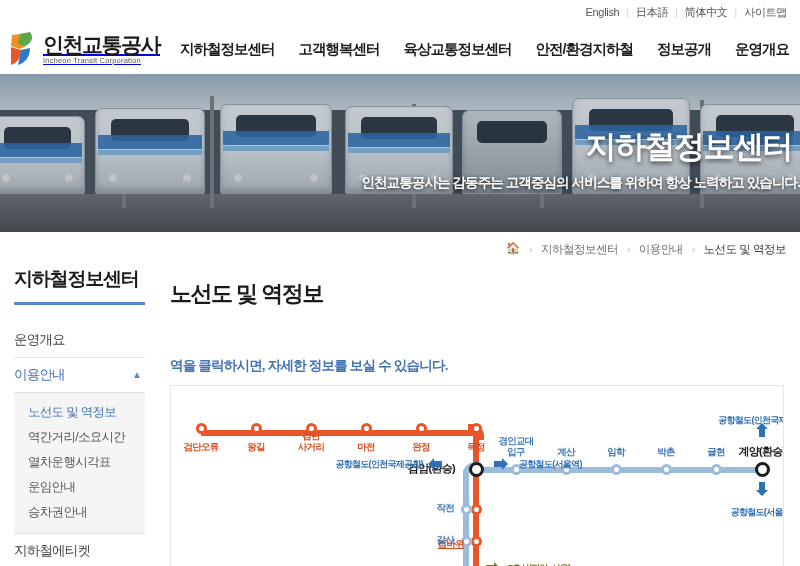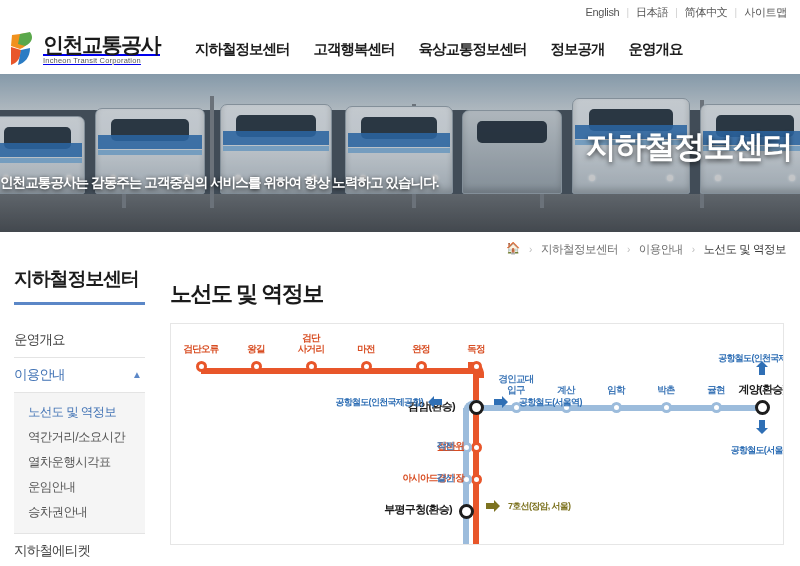--- a/index.html
+++ b/index.html
@@ -88,21 +88,21 @@
     position: absolute; bottom: 24px; width: 4px; background: #7d838a;
   }
   .hero-overlay { position: absolute; inset: 0; background: rgba(30,40,52,.18); }
   .hero-title {
     position: absolute; right: 8px; top: 52px;
     font-size: 31px; font-weight: bold; color: #ffffff; letter-spacing: -1.5px;
     text-shadow: 0 2px 5px rgba(0,0,0,.65);
     white-space: nowrap;
   }
   .hero-subwrap {
-    position: absolute; top: 99px; left: 0; width: 800px; text-align: left;
+    position: absolute; top: 99px; left: 0; width: 800px; text-align: right;
   }
   .hero-subwrap span {
     font-size: 13.5px; font-weight: bold; color: #fff; letter-spacing: -0.9px;
     text-shadow: 0 1px 4px rgba(0,0,0,.85); white-space: nowrap;
   }
 
   
   .crumb {
     position: absolute; top: 238px; right: 14px; height: 22px;
     display: flex; align-items: center; gap: 9px;
@@ -166,21 +166,21 @@
   }
   .stn.or { border: 3px solid #e8562a; }
   .stn.bl { border: 3px solid #9cbcdc; }
   .stn.tr {
     width: 15px; height: 15px; border: 3px solid #1d1d1d; background: #fff; z-index: 5;
   }
   .lbl {
     position: absolute; font-size: 9.5px; letter-spacing: -0.7px;
     white-space: nowrap; line-height: 1.12; z-index: 6;
   }
-  .lbl.or { color: #d84d22; font-weight: bold; }
+  .lbl.or { color: #d84d22; font-weight: bold; margin-top: 36px; }
   .lbl.bl { color: #3f78b8; font-weight: bold; }
   .lbl.tr { color: #1d1d1d; font-weight: bold; font-size: 11px; }
   .lbl.cn { text-align: center; transform: translateX(-50%); }
   .lbl.rt { text-align: center; transform: translateX(-100%); }
 
   .arrow { position: absolute; z-index: 6; }
   .arrow svg { display: block; }
   .lnk { position: absolute; font-size: 9px; font-weight: bold; letter-spacing: -0.7px;
          white-space: nowrap; z-index: 6; }
   .lnk.bl { color: #2f6fb5; }
@@ -213,20 +213,21 @@
       </span>
       <span class="logo-text">
         <span class="logo-ko">인천교통공사</span>
         <span class="logo-en">Incheon Transit Corporation</span>
       </span>
     </a>
     <nav class="gnb">
       <a href="#">지하철정보센터</a>
       <a href="#">고객행복센터</a>
       <a href="#">육상교통정보센터</a>
+      <a href="#">안전/환경지하철</a>
       <a href="#">정보공개</a>
       <a href="#">운영개요</a>
 
     </nav>
   </div>
 
   <div class="hero">
     <div class="hero-photo">
       <div class="hero-sky"></div>
       <div class="hero-ground"></div>
@@ -326,20 +327,21 @@
 
         <div class="side-item">
           <span>지하철에티켓</span>
         </div>
 
       </div>
     </aside>
 
     <section class="main">
       <h1 class="page-title">노선도 및 역정보</h1>
+      <div class="notice">역을 클릭하시면, 자세한 정보를 보실 수 있습니다.</div>
 
       <div class="map-box">
 
         <div id="map-layer" style="position:absolute;inset:0;">
             <div class="ln" style="left:30px;top:43.5px;width:275px;height:6px;background:#e8562a;"></div>
             <div class="ln" style="left:302px;top:46px;width:6px;height:222px;background:#e8562a;"></div>
             <div class="corner" style="left:297px;top:38px;width:16px;height:16px;border-top:6px solid #e8562a;border-right:6px solid #e8562a;border-top-right-radius:12px;"></div>
             <div class="ln" style="left:298px;top:80.5px;width:293px;height:6px;background:#9cbcdc;"></div>
             <div class="ln" style="left:292px;top:84px;width:6px;height:150px;background:#9cbcdc;"></div>
             <div class="corner" style="left:292px;top:76px;width:16px;height:16px;border-top:6px solid #9cbcdc;border-left:6px solid #9cbcdc;border-top-left-radius:12px;"></div>

